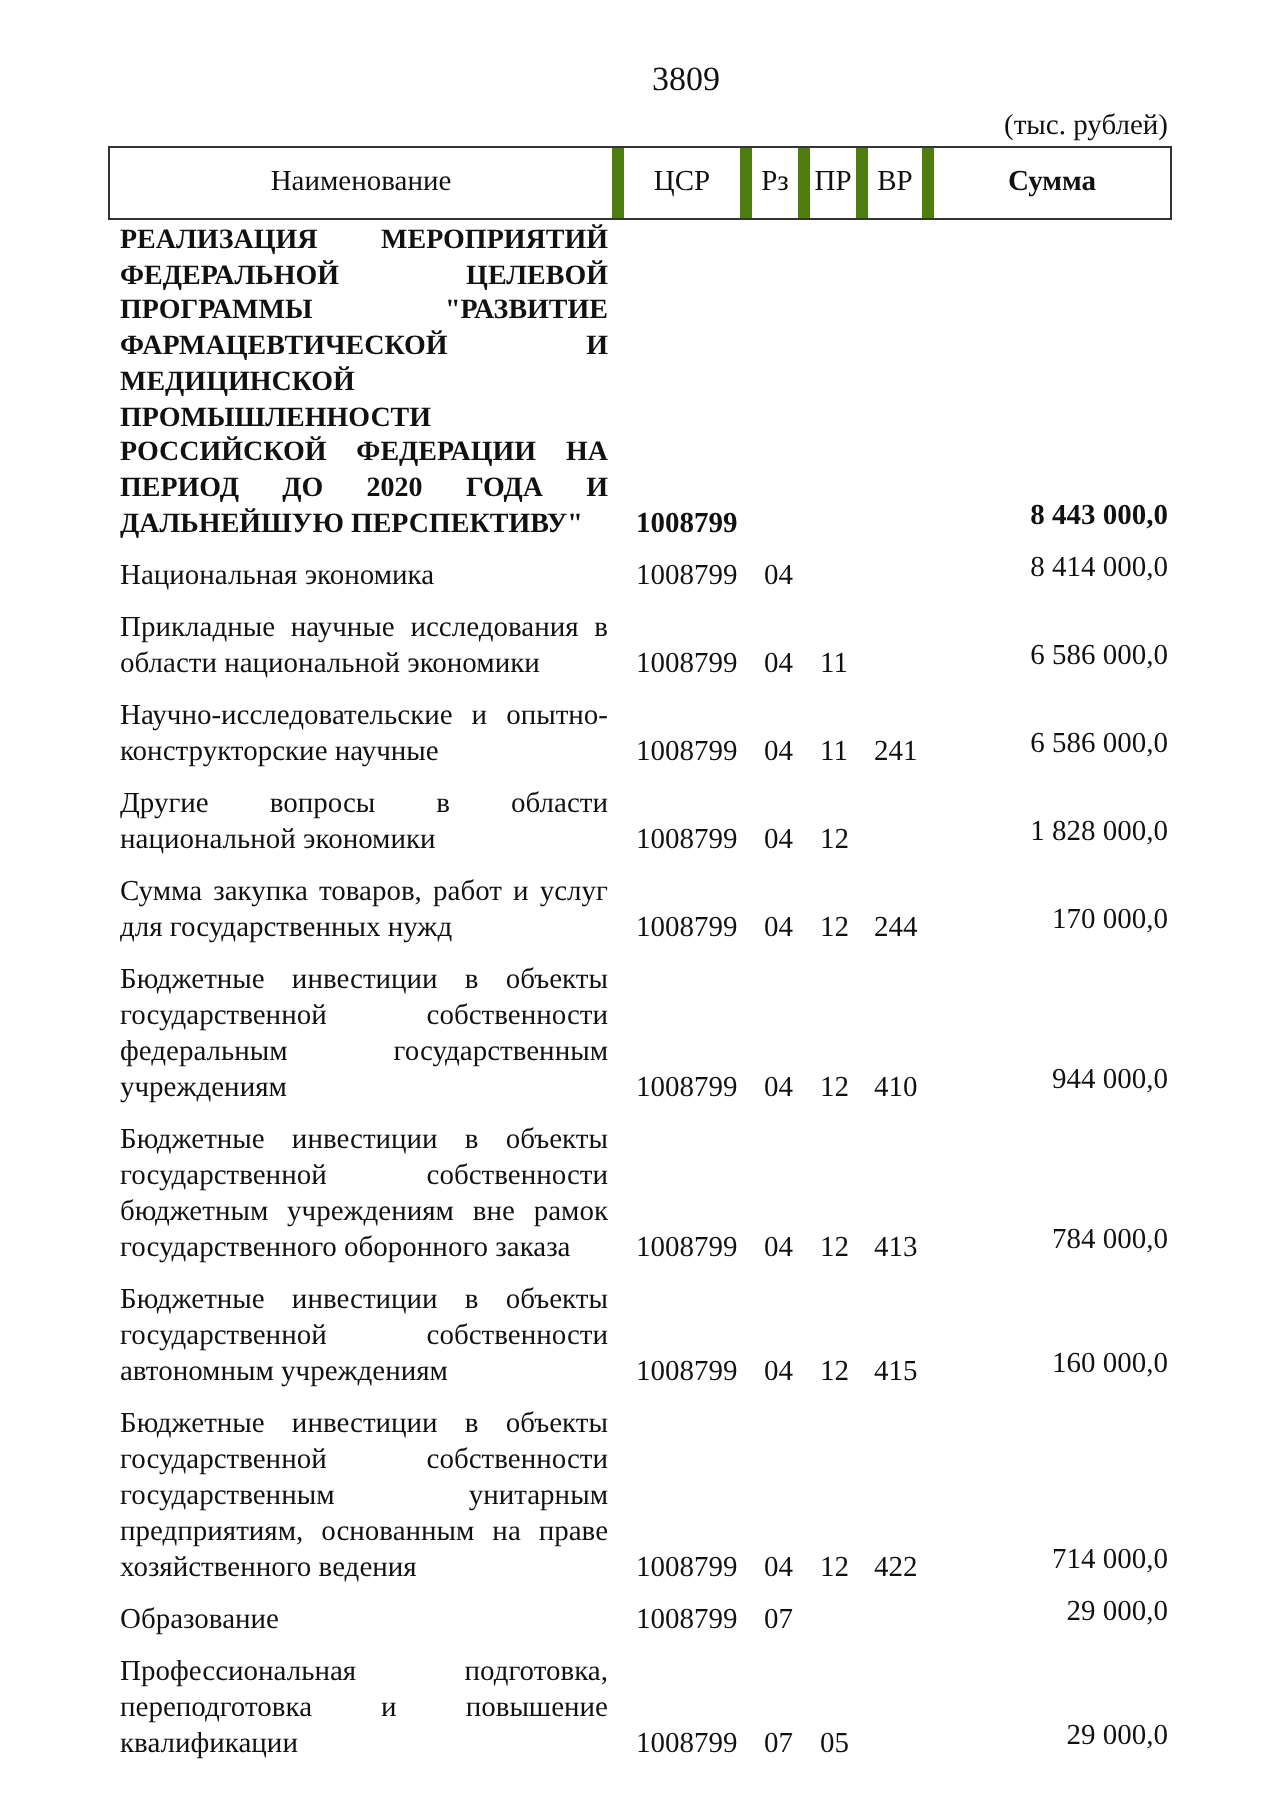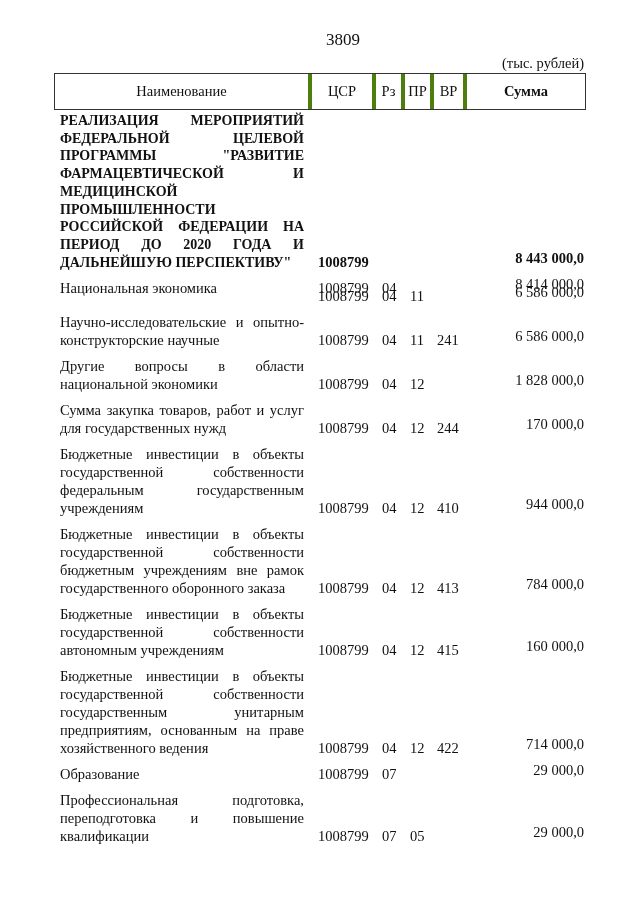--- a/index.html
+++ b/index.html
@@ -2,21 +2,21 @@
 <html><head>
 <meta charset="utf-8">
 <style>
   html, body { margin: 0; padding: 0; background: #ffffff; }
   body { width: 640px; height: 905px; position: relative; overflow: hidden;
          font-family: "Liberation Serif", serif; color: #111; font-size: 14.5px; }
   .page-num { position: absolute; top: 30px; left: 0; width: 640px; text-align: center; font-size: 17px; padding-left: 23px; }
   .units { position: absolute; top: 55px; right: 56px; font-size: 14.5px; }
   .header { position: absolute; top: 73px; left: 54px; width: 532px; height: 37px;
             border: 1px solid #333; display: flex; box-sizing: border-box; }
-  .header > div { display: flex; align-items: center; justify-content: center; border-right: 4px solid #4d7c0f; box-sizing: border-box; }
+  .header > div { display: flex; align-items: center; justify-content: center; border-right: 6px solid #4d7c0f; box-sizing: border-box; }
   .header > div:last-child { border-right: none; font-weight: bold; }
   .c-name { width: 257px; }
   .c-csr { width: 64px; }
   .c-rz { width: 29px; }
   .c-pr { width: 29px; }
   .c-vr { width: 33px; }
   .c-sum { flex: 1; }
   .rows { position: absolute; top: 112px; left: 60px; width: 526px; }
   .row { position: relative; display: flex; align-items: flex-end; margin-bottom: 8px; }
   .name { width: 244px; text-align: justify; text-align-last: left; line-height: 18px; }
@@ -55,20 +55,21 @@
   </div>
   <div class="row">
     <div class="name">Национальная экономика</div>
     <span class="v csr">1008799</span>
     <span class="v rz">04</span>
     <span class="v pr"></span>
     <span class="v vr"></span>
     <span class="v sum">8 414 000,0</span>
   </div>
   <div class="row">
+    <div class="name">Прикладные научные исследования в области национальной экономики</div>
     <span class="v csr">1008799</span>
     <span class="v rz">04</span>
     <span class="v pr">11</span>
     <span class="v vr"></span>
     <span class="v sum">6 586 000,0</span>
   </div>
   <div class="row">
     <div class="name">Научно-исследовательские и опытно-конструкторские научные</div>
     <span class="v csr">1008799</span>
     <span class="v rz">04</span>

